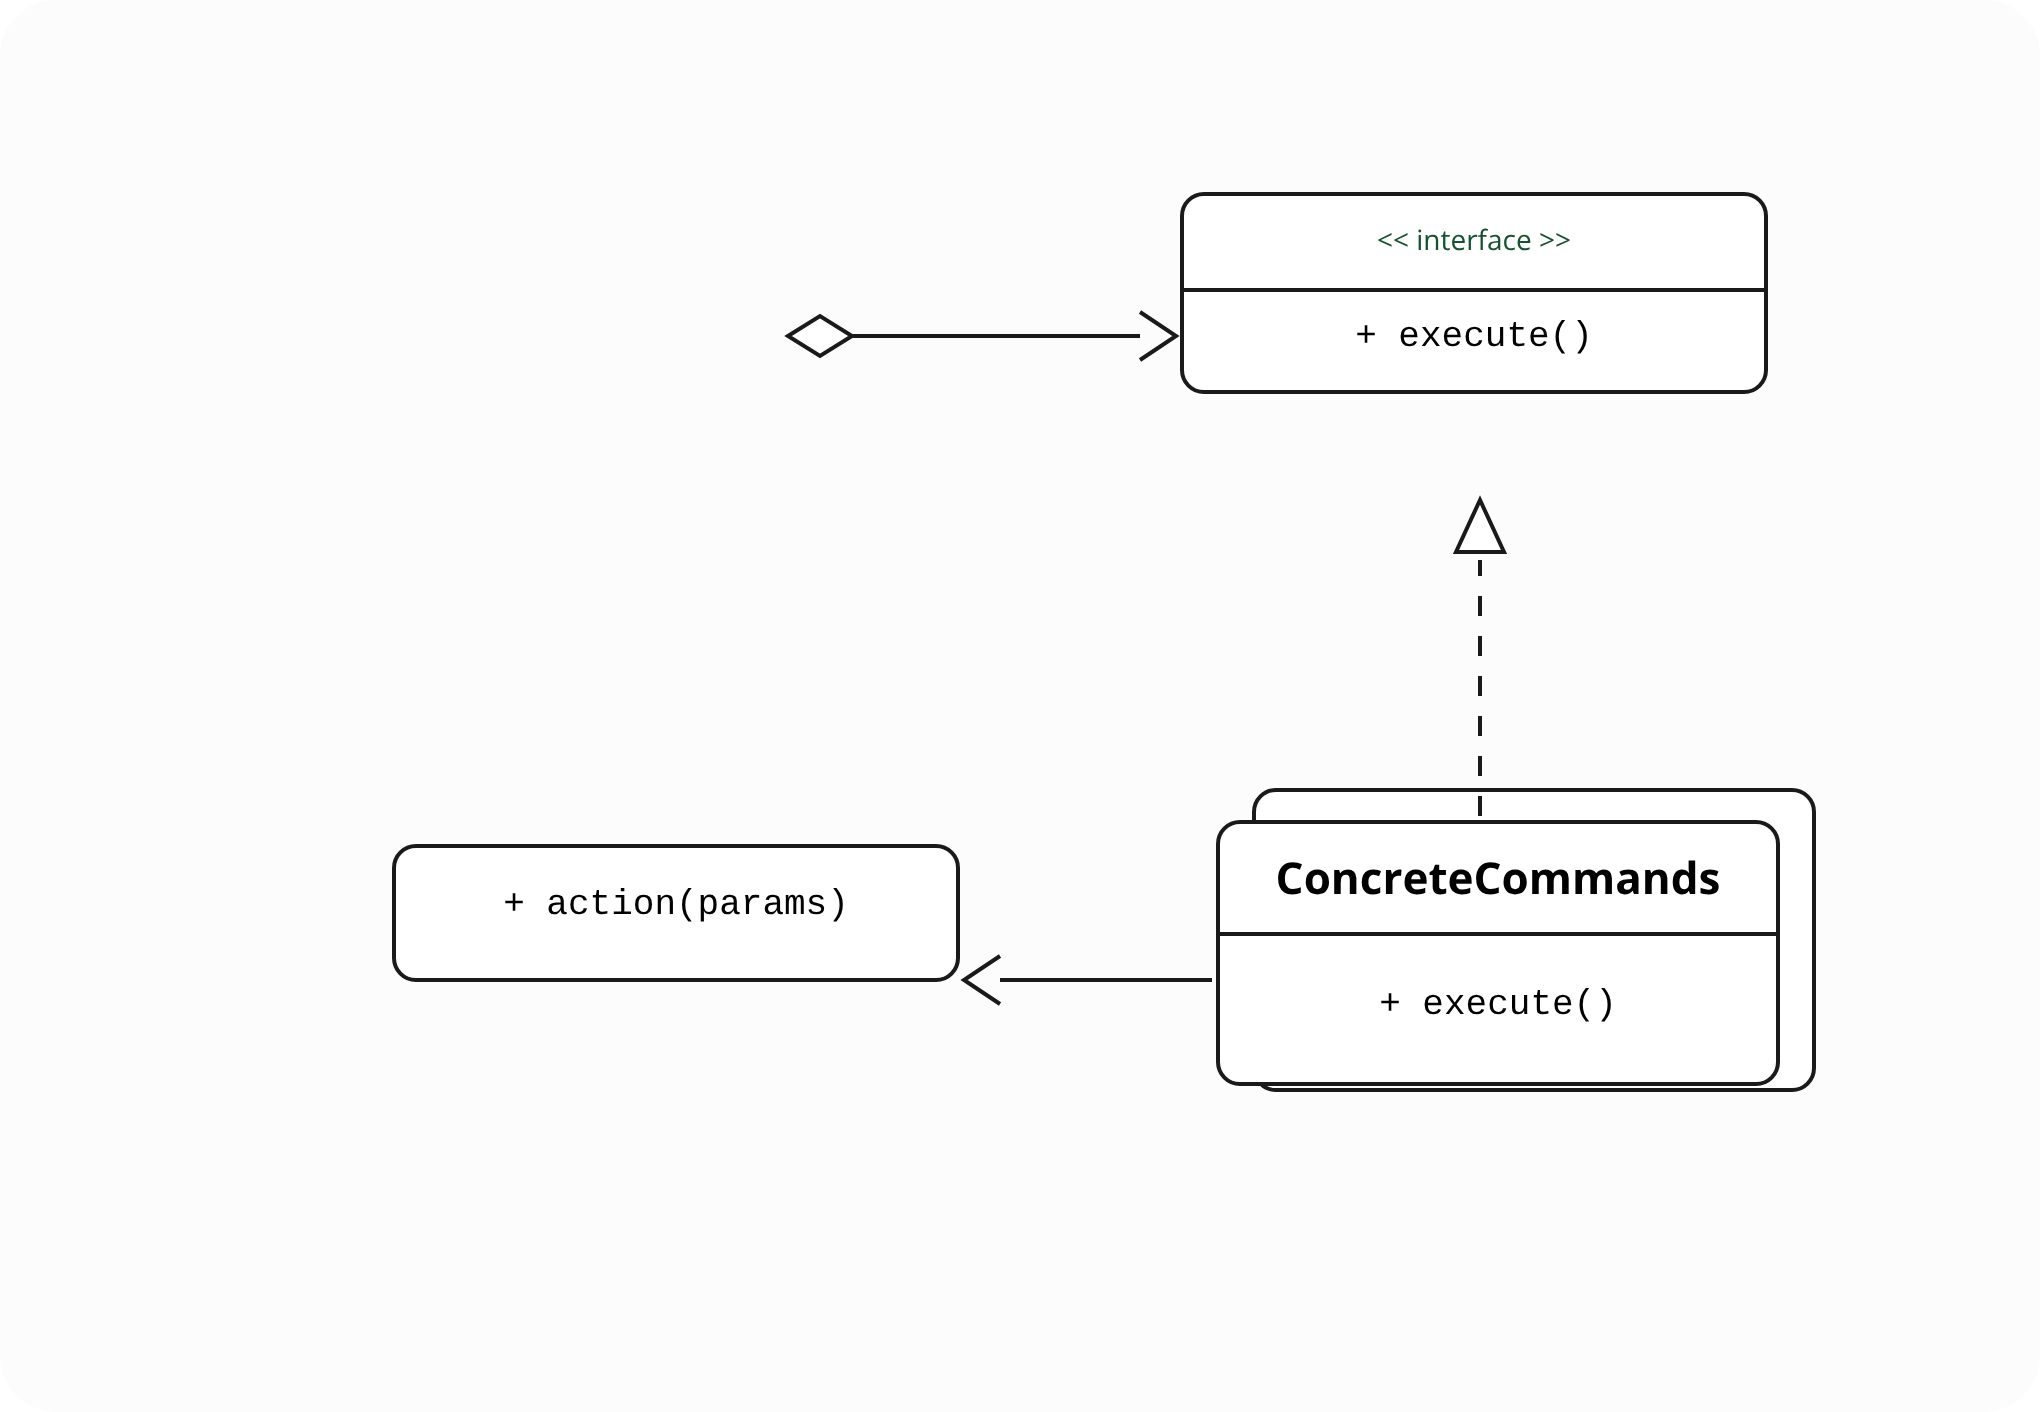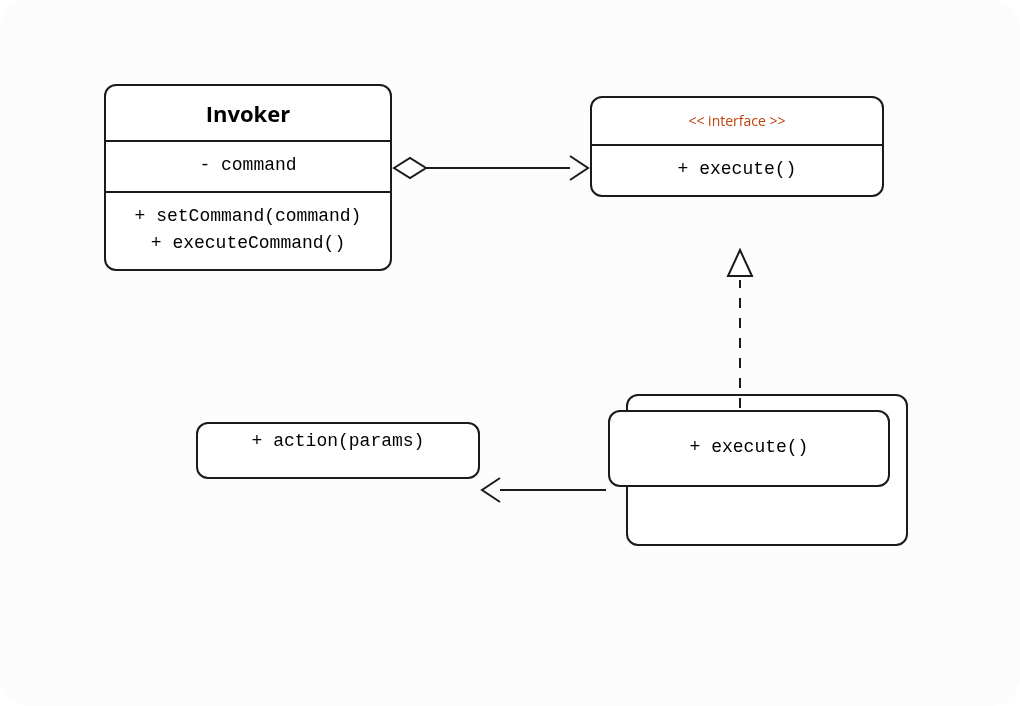--- a/index.html
+++ b/index.html
@@ -29,21 +29,21 @@
     font-weight: 700;
     font-size: 22px;
     padding: 14px 8px 12px 8px;
     border-bottom: 2px solid #1a1a1a;
     line-height: 1.25;
   }
   .uml-title .stereo {
     display: block;
     font-weight: 400;
     font-size: 14px;
-    color: #c2410c;
+    color: #14532d;
     margin-bottom: 2px;
   }
   .uml-section {
     text-align: center;
     font-family: "Consolas", "Menlo", "Courier New", monospace;
     font-size: 18px;
     padding: 10px 12px 12px 12px;
     line-height: 1.5;
   }
   .uml-section + .uml-section {
@@ -55,52 +55,43 @@
     width: 1020px;
     height: 706px;
     pointer-events: none;
   }
 </style>
 </head>
 <body>
 
 <div class="canvas">
 
-  <div class="uml-box" style="left:104px; top:84px; width:288px;">
-    <div class="uml-title">
-      <span>Invoker</span>
-    </div>
-    <div class="uml-section">
-      <div>- command</div>
-    </div>
-    <div class="uml-section">
-      <div>+ setCommand(command)</div>
-      <div>+ executeCommand()</div>
-    </div>
-  </div>
 
   <div class="uml-box" style="left:590px; top:96px; width:294px;">
     <div class="uml-title">
       <span class="stereo">&lt;&lt; interface &gt;&gt;</span>
     </div>
     <div class="uml-section">
       <div>+ execute()</div>
     </div>
   </div>
 
   <div class="uml-box" style="left:626px; top:394px; width:282px; height:152px;"></div>
 
   <div class="uml-box" style="left:608px; top:410px; width:282px;">
+    <div class="uml-title">
+      <span>ConcreteCommands</span>
+    </div>
     <div class="uml-section" style="padding-top:22px;padding-bottom:24px;">
       <div>+ execute()</div>
     </div>
   </div>
 
   <div class="uml-box" style="left:196px; top:422px; width:284px;">
-    <div class="uml-section" style="padding-top:4px;padding-bottom:22px;">
+    <div class="uml-section" style="padding-top:16px;padding-bottom:22px;">
       <div>+ action(params)</div>
     </div>
   </div>
 
   <svg class="edges" viewBox="0 0 1020 706">
     <g stroke="#1a1a1a" stroke-width="2" fill="none">
 
       <g>
 
         <polygon points="394,168 410,158 426,168 410,178" fill="#ffffff"></polygon>

